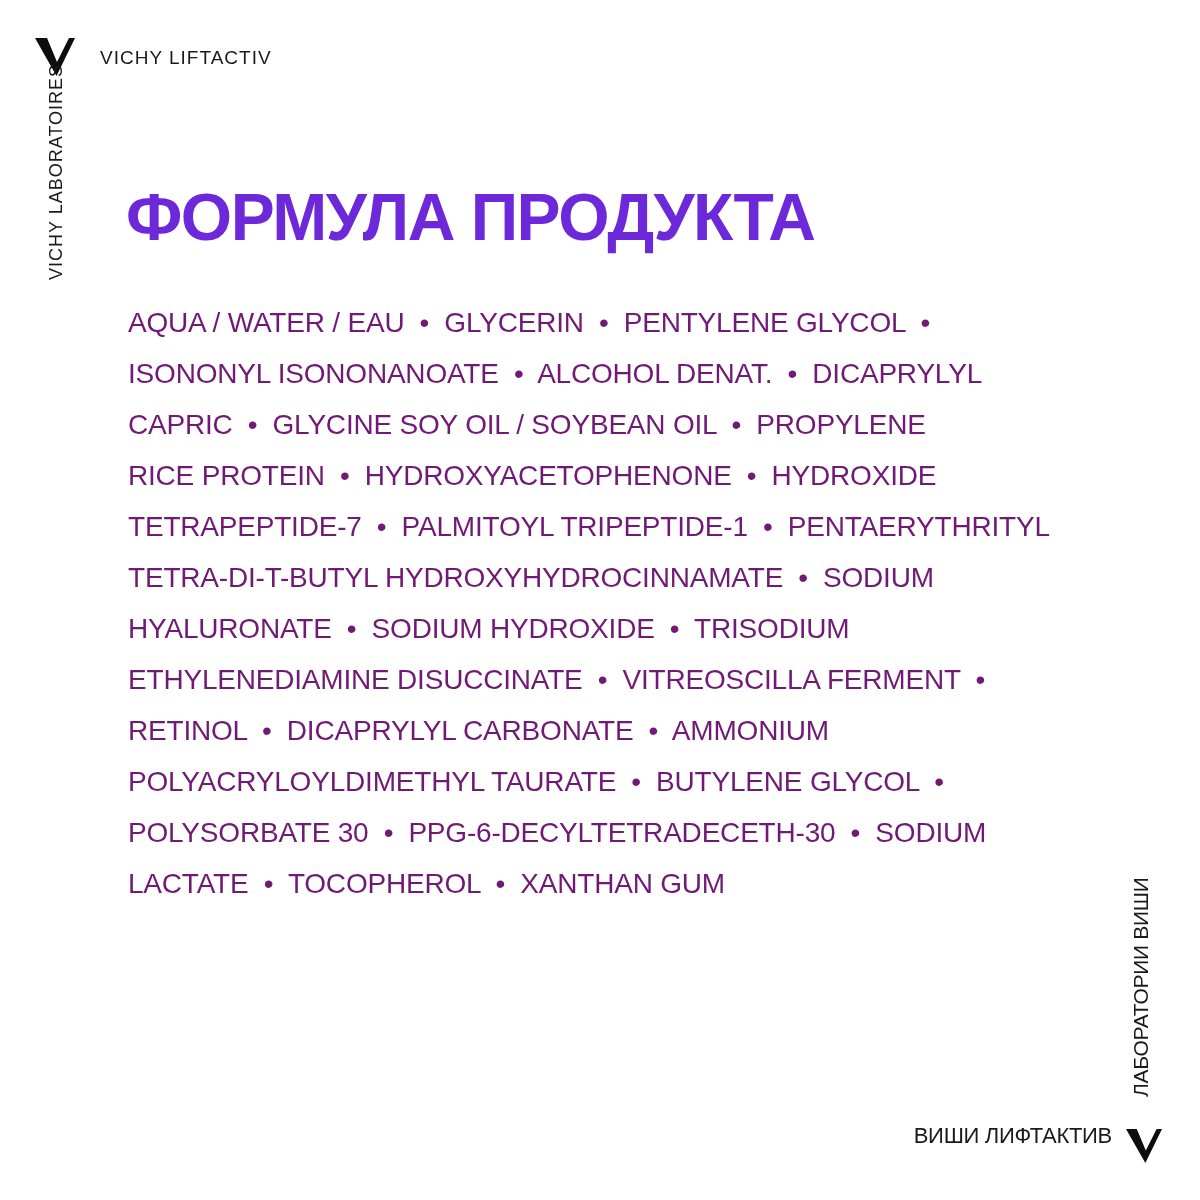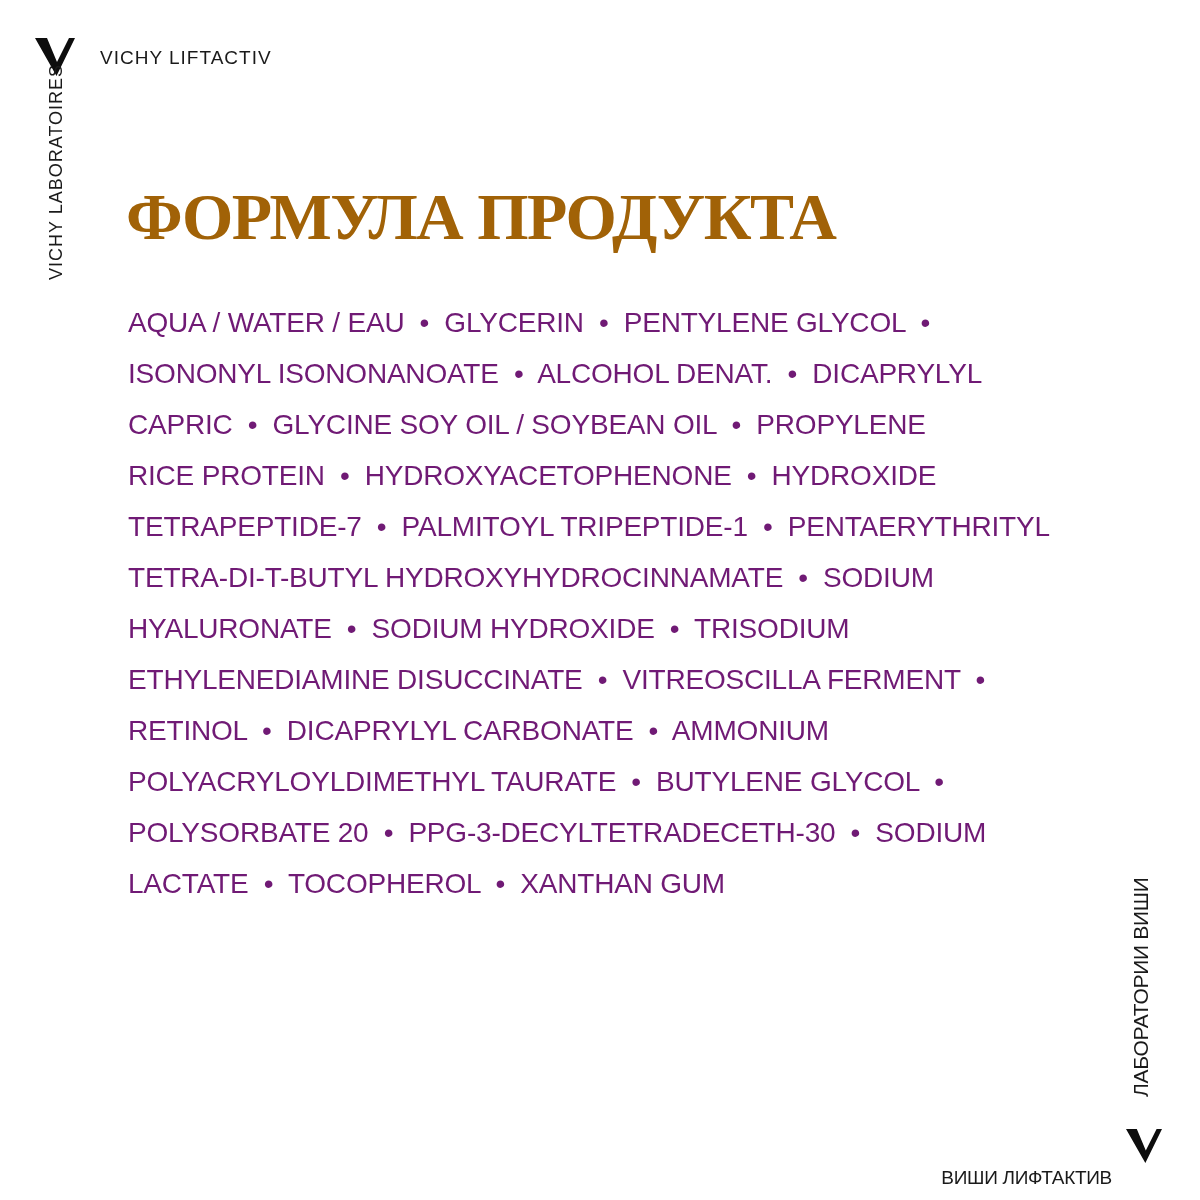--- a/index.html
+++ b/index.html
@@ -32,33 +32,33 @@
     left:46px;top:280px;
     font-size:18px;letter-spacing:1px;font-weight:400;
   }
   .side.right{
     left:1129px;top:1097px;
     font-size:21px;letter-spacing:-0.3px;font-weight:400;
   }
   .title{
     position:absolute;left:126px;top:186px;margin:0;
     font-size:66px;line-height:62px;font-weight:700;
-    letter-spacing:-1.5px;color:#a16207;white-space:nowrap;font-family:Liberation Serif, serif;
+    letter-spacing:-1.5px;color:#6d28d9;white-space:nowrap;
   }
   .formula{
     position:absolute;left:128px;top:297px;width:950px;
   }
   .formula-line{
     font-size:28px;line-height:51px;font-weight:300;
     letter-spacing:-0.2px;color:#701a75;
     white-space:pre;
   }
   .brand-bottom{
-    position:absolute;right:100px;top:1167px;
-    font-size:19px;letter-spacing:-0.3px;font-weight:400;
+    position:absolute;right:100px;top:1123px;
+    font-size:22px;letter-spacing:-0.3px;font-weight:400;
     color:#1a1a1a;white-space:nowrap;
   }
 </style>
 </head>
 <body>
 
 <div class="canvas">
 
   <svg class="logo logo-top" viewBox="0 0 40 38" aria-hidden="true">
     <polygon points="0,0 12,0 22,24 34,0 40,0 21.5,38"></polygon>
@@ -74,21 +74,21 @@
     <div class="formula-line">AQUA / WATER / EAU  •  GLYCERIN  •  PENTYLENE GLYCOL  •</div>
     <div class="formula-line">ISONONYL ISONONANOATE  •  ALCOHOL DENAT.  •  DICAPRYLYL</div>
     <div class="formula-line">CAPRIC  •  GLYCINE SOY OIL / SOYBEAN OIL  •  PROPYLENE</div>
     <div class="formula-line">RICE PROTEIN  •  HYDROXYACETOPHENONE  •  HYDROXIDE</div>
     <div class="formula-line">TETRAPEPTIDE-7  •  PALMITOYL TRIPEPTIDE-1  •  PENTAERYTHRITYL</div>
     <div class="formula-line">TETRA-DI-T-BUTYL HYDROXYHYDROCINNAMATE  •  SODIUM</div>
     <div class="formula-line">HYALURONATE  •  SODIUM HYDROXIDE  •  TRISODIUM</div>
     <div class="formula-line">ETHYLENEDIAMINE DISUCCINATE  •  VITREOSCILLA FERMENT  •</div>
     <div class="formula-line">RETINOL  •  DICAPRYLYL CARBONATE  •  AMMONIUM</div>
     <div class="formula-line">POLYACRYLOYLDIMETHYL TAURATE  •  BUTYLENE GLYCOL  •</div>
-    <div class="formula-line">POLYSORBATE 20  •  PPG-3-DECYLTETRADECETH-30  •  SODIUM</div>
+    <div class="formula-line">POLYSORBATE 30  •  PPG-6-DECYLTETRADECETH-30  •  SODIUM</div>
     <div class="formula-line">LACTATE  •  TOCOPHEROL  •  XANTHAN GUM</div>
   </div>
 
   <div class="side right">ЛАБОРАТОРИИ ВИШИ</div>
 
   <div class="brand-bottom">ВИШИ ЛИФТАКТИВ</div>
 
   <svg class="logo logo-bottom" viewBox="0 0 40 38" aria-hidden="true">
     <polygon points="0,0 12,0 22,24 34,0 40,0 21.5,38"></polygon>
   </svg>

